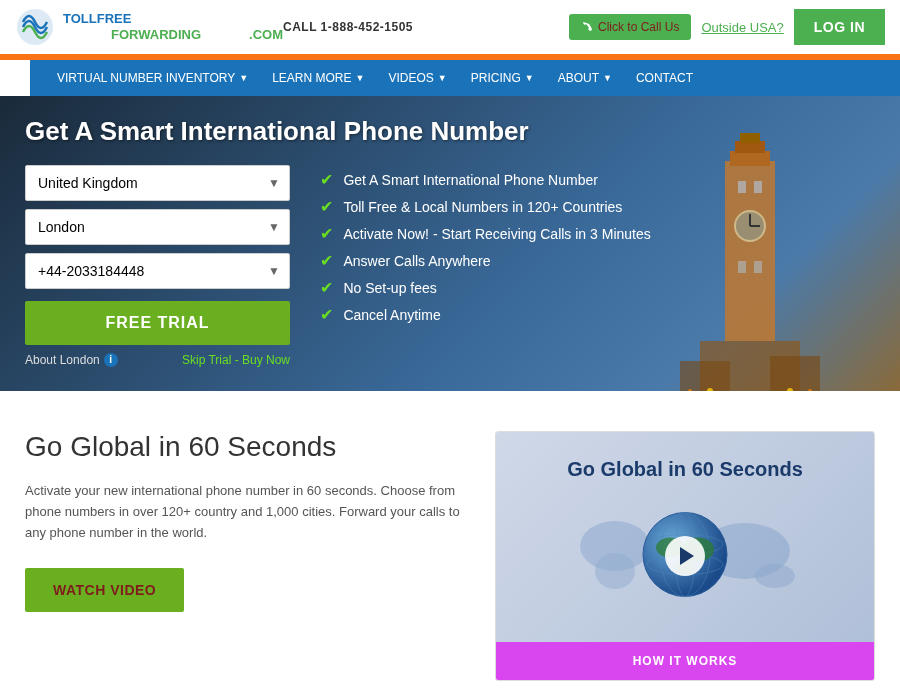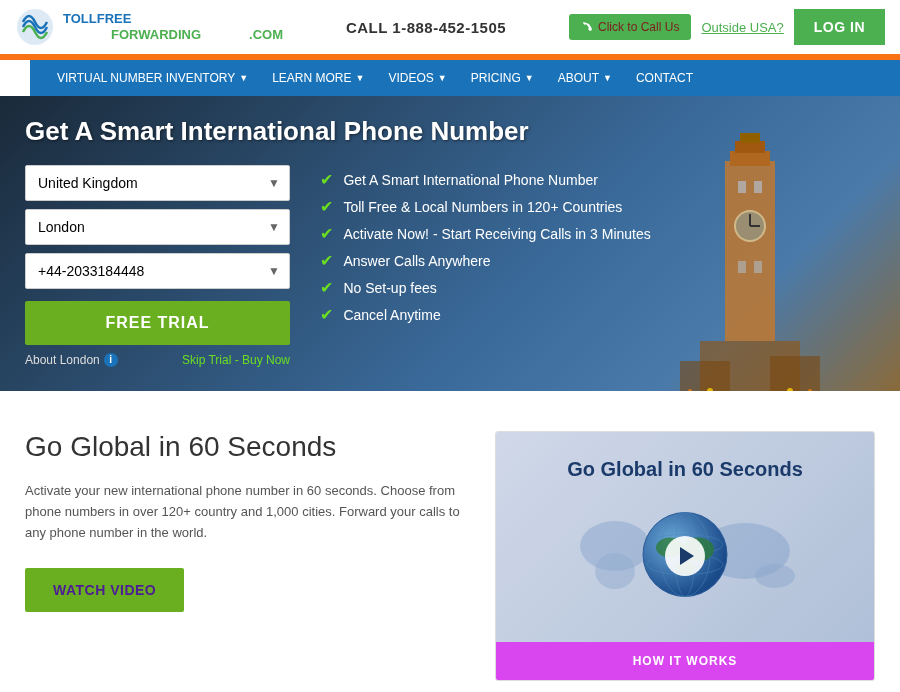--- a/index.html
+++ b/index.html
@@ -30,22 +30,21 @@
       color: #1a73b9;
       line-height: 1.2;
       text-transform: uppercase;
     }
     .logo-text span {
       color: #4caf50;
       margin-left: 48px;
     }
     .header-center {
       flex: 1;
-      text-align: center;
-      font-size: 15px;
+      font-size: 12px;
       font-weight: bold;
       color: #333;
       letter-spacing: 0.5px;
     }
     .header-actions {
       display: flex;
       align-items: center;
       gap: 10px;
     }
     .click-to-call-btn {
@@ -233,21 +232,21 @@
       margin-bottom: 18px;
     }
     .section-desc {
       font-size: 13px;
       color: #555;
       line-height: 1.6;
       margin-bottom: 25px;
     }
     .watch-video-btn {
       background: #6aaf20;
-      color: #4c1d95;
+      color: #7f1d1d;
       border: none;
       padding: 14px 28px;
       font-size: 14px;
       font-weight: bold;
       cursor: pointer;
       text-transform: uppercase;
       letter-spacing: 0.5px;
       border-radius: 2px;
     }
     .right-section {

